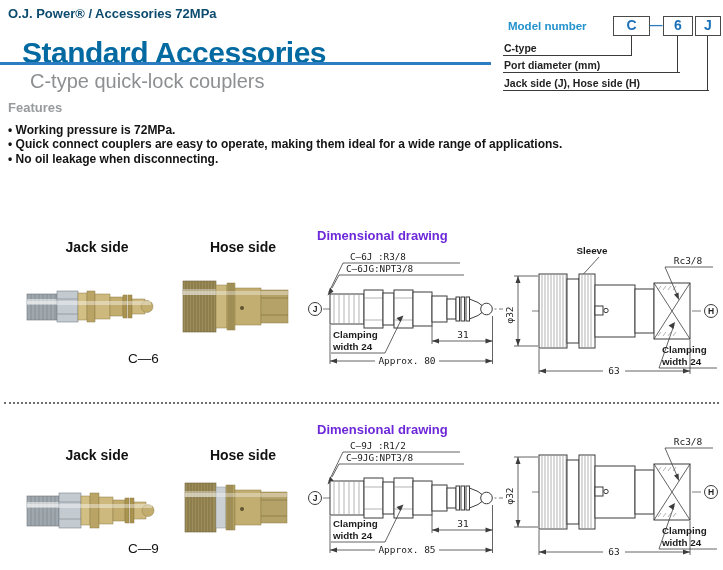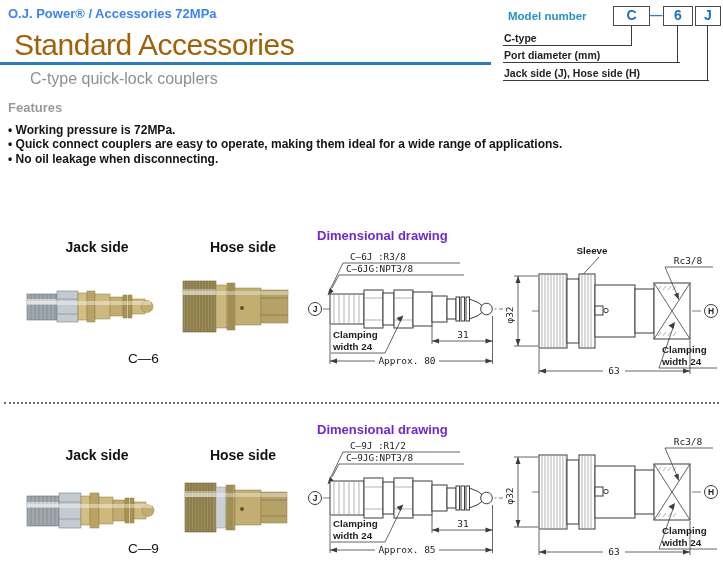--- a/index.html
+++ b/index.html
@@ -1,27 +1,27 @@
 <!DOCTYPE html>
 <html><head>
 <meta charset="utf-8">
 <style>
   html,body{margin:0;padding:0;background:#fff;}
   .page{position:relative;width:723px;height:570px;background:#ffffff;
         font-family:"Liberation Sans",sans-serif;color:#1c1c1c;overflow:hidden;}
 
   
-  .breadcrumb{position:absolute;left:8px;top:6px;font-size:13px;font-weight:bold;color:#3b82f6;}
-  .title{position:absolute;left:6px;top:20px;margin:8px;font-size:30px;font-weight:normal;
-         color:#a16207;letter-spacing:-0.5px;}
+  .breadcrumb{position:absolute;left:8px;top:6px;font-size:13px;font-weight:bold;color:#0c4a6e;}
+  .title{position:absolute;left:6px;top:20px;margin:16px;font-size:30px;font-weight:bold;
+         color:#0369a1;letter-spacing:-0.5px;}
   .rule{position:absolute;left:0;top:62px;width:491px;height:3px;background:#2b7cc0;}
-  .subtitle{position:absolute;left:30px;top:70px;font-size:16px;color:#8d8f91;text-align:right;}
-
-  
-  .model-diagram{position:absolute;left:500px;top:2px;width:223px;height:88px;}
+  .subtitle{position:absolute;left:30px;top:70px;font-size:20px;color:#8d8f91;text-align:right;}
+
+  
+  .model-diagram{position:absolute;left:500px;top:12px;width:223px;height:88px;}
   .mn-label{position:absolute;left:8px;top:8px;color:#2492cd;font-weight:bold;font-size:11.5px;}
   .mn-box{position:absolute;top:4px;height:20px;border:1.5px solid #4a4a4a;box-sizing:border-box;
           color:#1d71b8;font-weight:bold;font-size:14px;text-align:center;line-height:16px;background:#fff;}
   .mn-box-c{left:113px;width:37px;}
   .mn-box-6{left:163px;width:30px;}
   .mn-box-j{left:195px;width:26px;}
   .mn-dash{position:absolute;left:149px;top:5px;width:14px;text-align:center;
            color:#2b7cc0;font-weight:bold;font-size:13px;}
   .mn-row{position:absolute;left:3px;border-bottom:1px solid #3a3a3a;font-size:10.5px;
           font-weight:bold;color:#222;}

